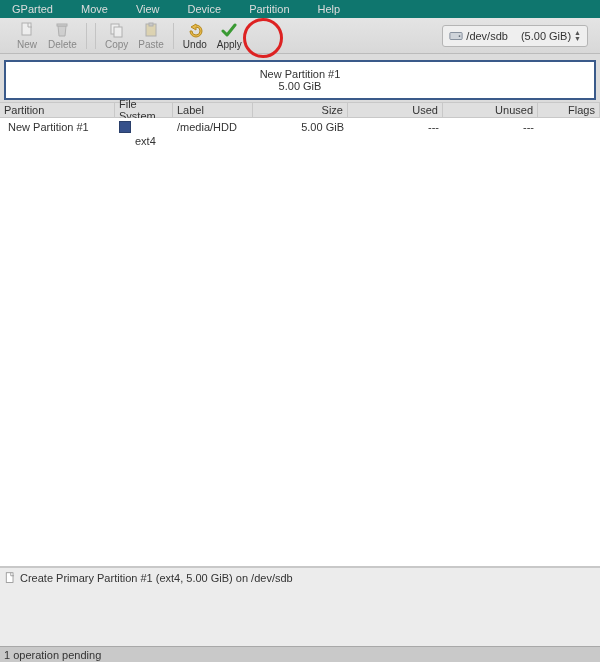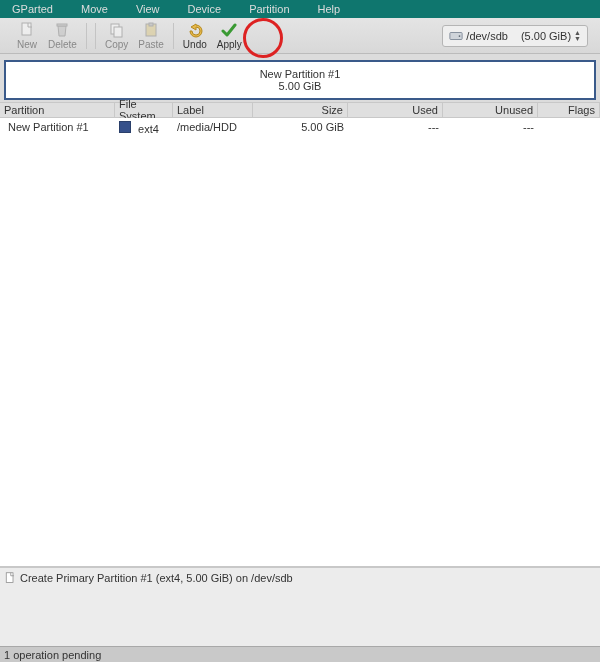--- a/index.html
+++ b/index.html
@@ -233,21 +233,21 @@
   <div class="col-used">Used</div>
   <div class="col-unused">Unused</div>
   <div class="col-flags">Flags</div>
 </div>
 
 <div class="table-body">
   <div class="table-row">
     <div class="col-part" style="padding-left:8px;">New Partition #1</div>
     <div class="col-fs">
       <span class="fs-swatch"></span>
-      <span style="margin-left:4px;">ext4</span>
+      <span style="margin-left:16px;">ext4</span>
     </div>
     <div class="col-lbl">/media/HDD</div>
     <div class="col-size" style="justify-content:flex-end; text-align:right;">5.00 GiB</div>
     <div class="col-used" style="text-align:right;">---</div>
     <div class="col-unused" style="text-align:right;">---</div>
     <div class="col-flags"></div>
   </div>
 </div>
 
 <div class="pending-panel">

